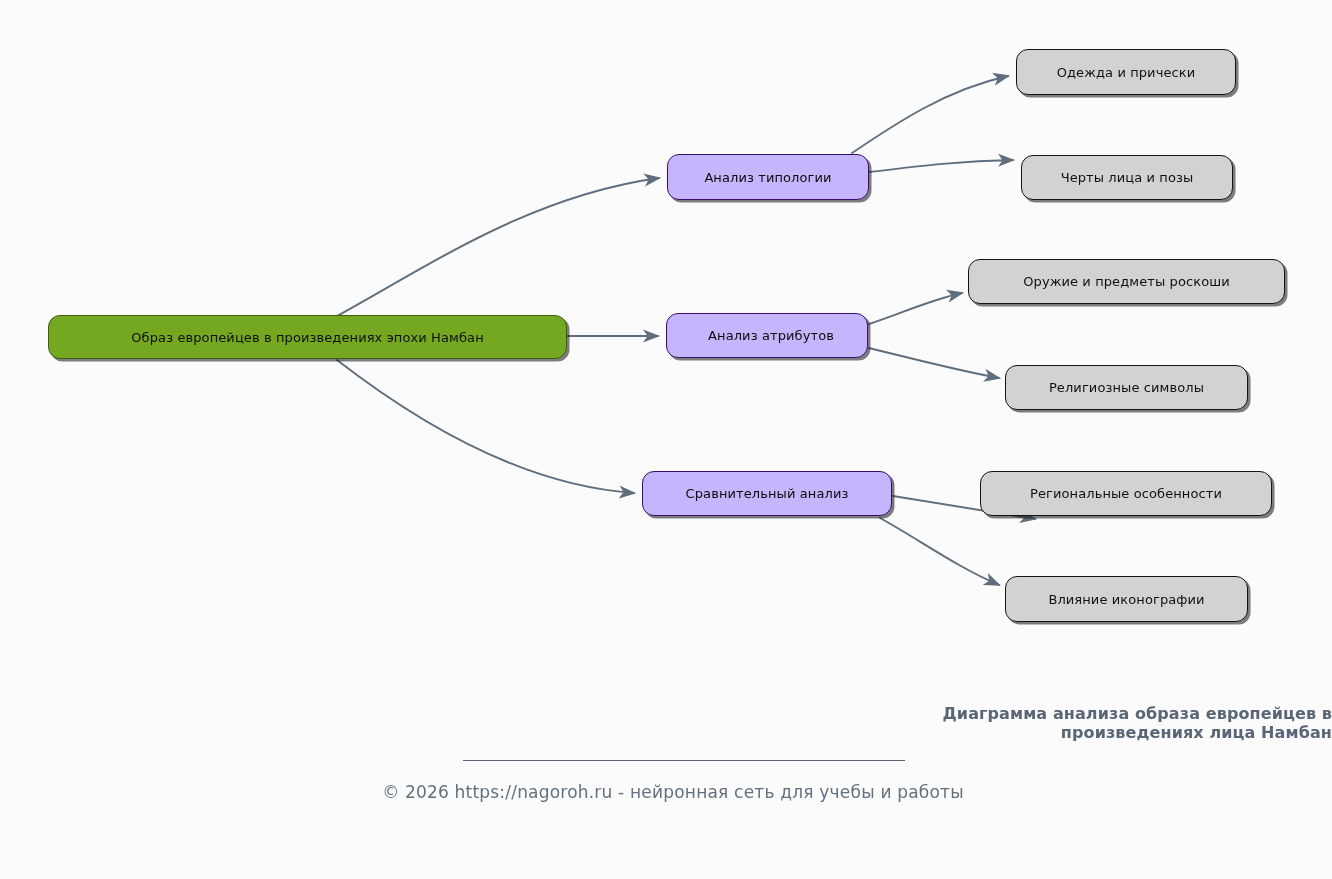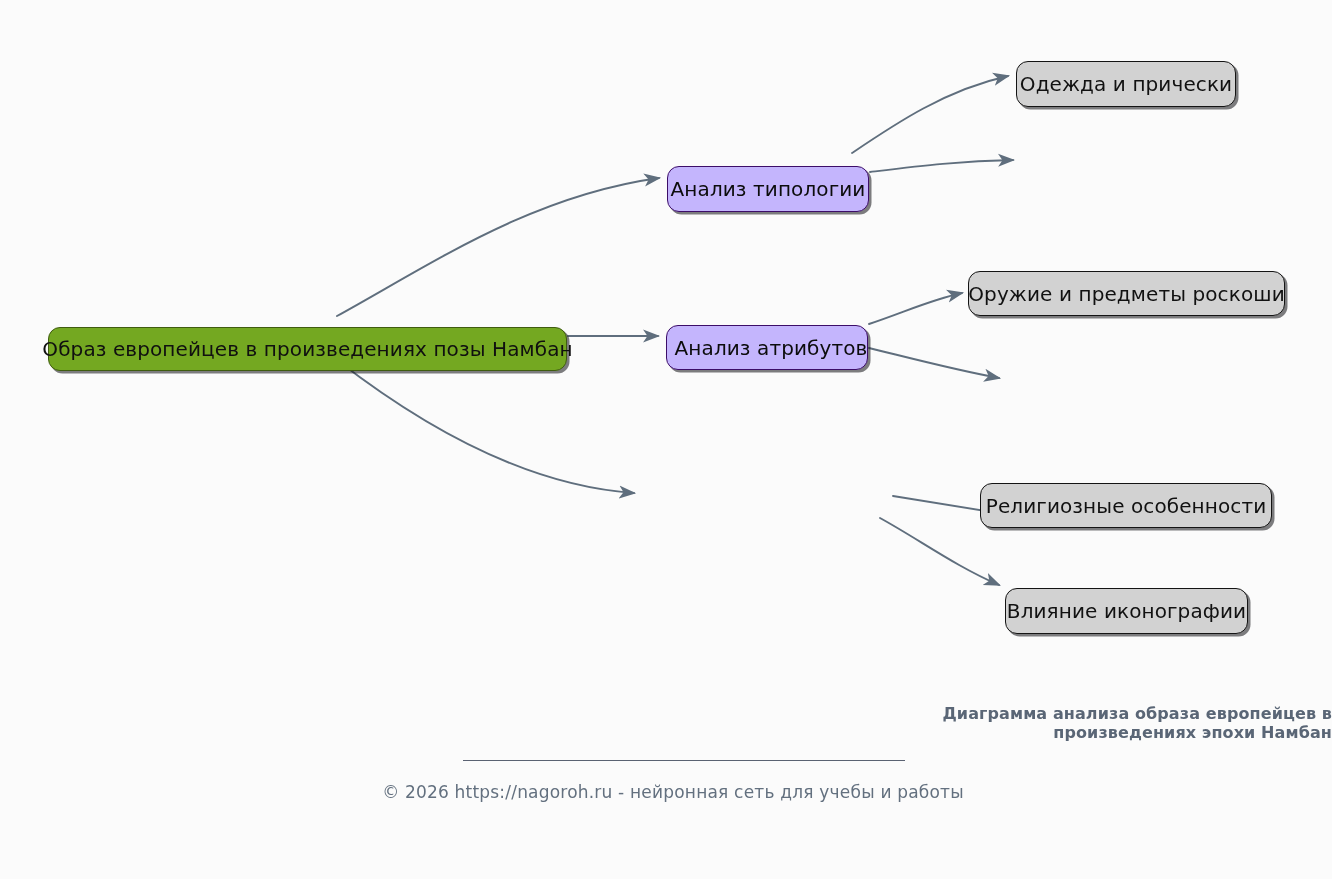--- a/index.html
+++ b/index.html
@@ -28,26 +28,25 @@
     pointer-events: none;
   }
   .node {
     position: absolute;
     box-sizing: border-box;
     display: flex;
     align-items: center;
     justify-content: center;
     border-radius: 12px;
     border: 1.6px solid #1a1a1a;
-    font-size: 20px;
+    font-size: 13px;
     color: #111111;
     white-space: nowrap;
     box-shadow: 2.5px 2.5px 0px rgba(20,20,24,0.55);
     letter-spacing: 0.1px;
-    margin-top: 12px;
   }
   .node-root {
     background: #74a821;
     border-color: #3f5c10;
     color: #101010;
   }
   .node-branch {
     background: #c4b5fd;
     border-color: #3c0d68;
     color: #0c0c0c;
@@ -111,52 +110,61 @@
 
       <path d="M 869,324 C 905,312 930,300 962,293"></path>
       <path d="M 869,348 C 910,358 955,370 999,378"></path>
 
       <path d="M 893,496 C 950,505 1000,513 1035,519"></path>
       <path d="M 880,518 C 920,540 955,566 999,585"></path>
     </g>
   </svg>
 
   <div class="node node-root" style="left:48px; top:315px; width:519px; height:44px;">
-    <span>Образ европейцев в произведениях позы Намбан</span>
+    <span>Образ европейцев в произведениях эпохи Намбан</span>
   </div>
 
   <div class="node node-branch" style="left:667px; top:154px; width:202px; height:46px;">
     <span>Анализ типологии</span>
   </div>
 
   <div class="node node-branch" style="left:666px; top:313px; width:202px; height:45px;padding-left:8px;">
     <span>Анализ атрибутов</span>
   </div>
 
+  <div class="node node-branch" style="left:642px; top:471px; width:250px; height:45px;">
+    <span>Сравнительный анализ</span>
+  </div>
 
   <div class="node node-leaf" style="left:1016px; top:49px; width:220px; height:46px;">
     <span>Одежда и прически</span>
   </div>
 
+  <div class="node node-leaf" style="left:1021px; top:155px; width:212px; height:45px;">
+    <span>Черты лица и позы</span>
+  </div>
 
   <div class="node node-leaf" style="left:968px; top:259px; width:317px; height:45px;border-radius:12px;">
     <span>Оружие и предметы роскоши</span>
   </div>
 
+  <div class="node node-leaf" style="left:1005px; top:365px; width:243px; height:45px;">
+    <span>Религиозные символы</span>
+  </div>
 
   <div class="node node-leaf" style="left:980px; top:471px; width:292px; height:45px;">
-    <span>Религиозные особенности</span>
+    <span>Региональные особенности</span>
   </div>
 
   <div class="node node-leaf" style="left:1005px; top:576px; width:243px; height:46px;text-align:right;">
     <span>Влияние иконографии</span>
   </div>
 
   <div class="caption">
     <span>Диаграмма анализа образа европейцев в</span>
-    <span class="caption-line2">произведениях эпохи Намбан</span>
+    <span class="caption-line2">произведениях лица Намбан</span>
   </div>
 
   <div class="divider"></div>
 
   <div class="footer">© 2026 https://nagoroh.ru - нейронная сеть для учебы и работы</div>
 
 </div>
 
 </body></html>

